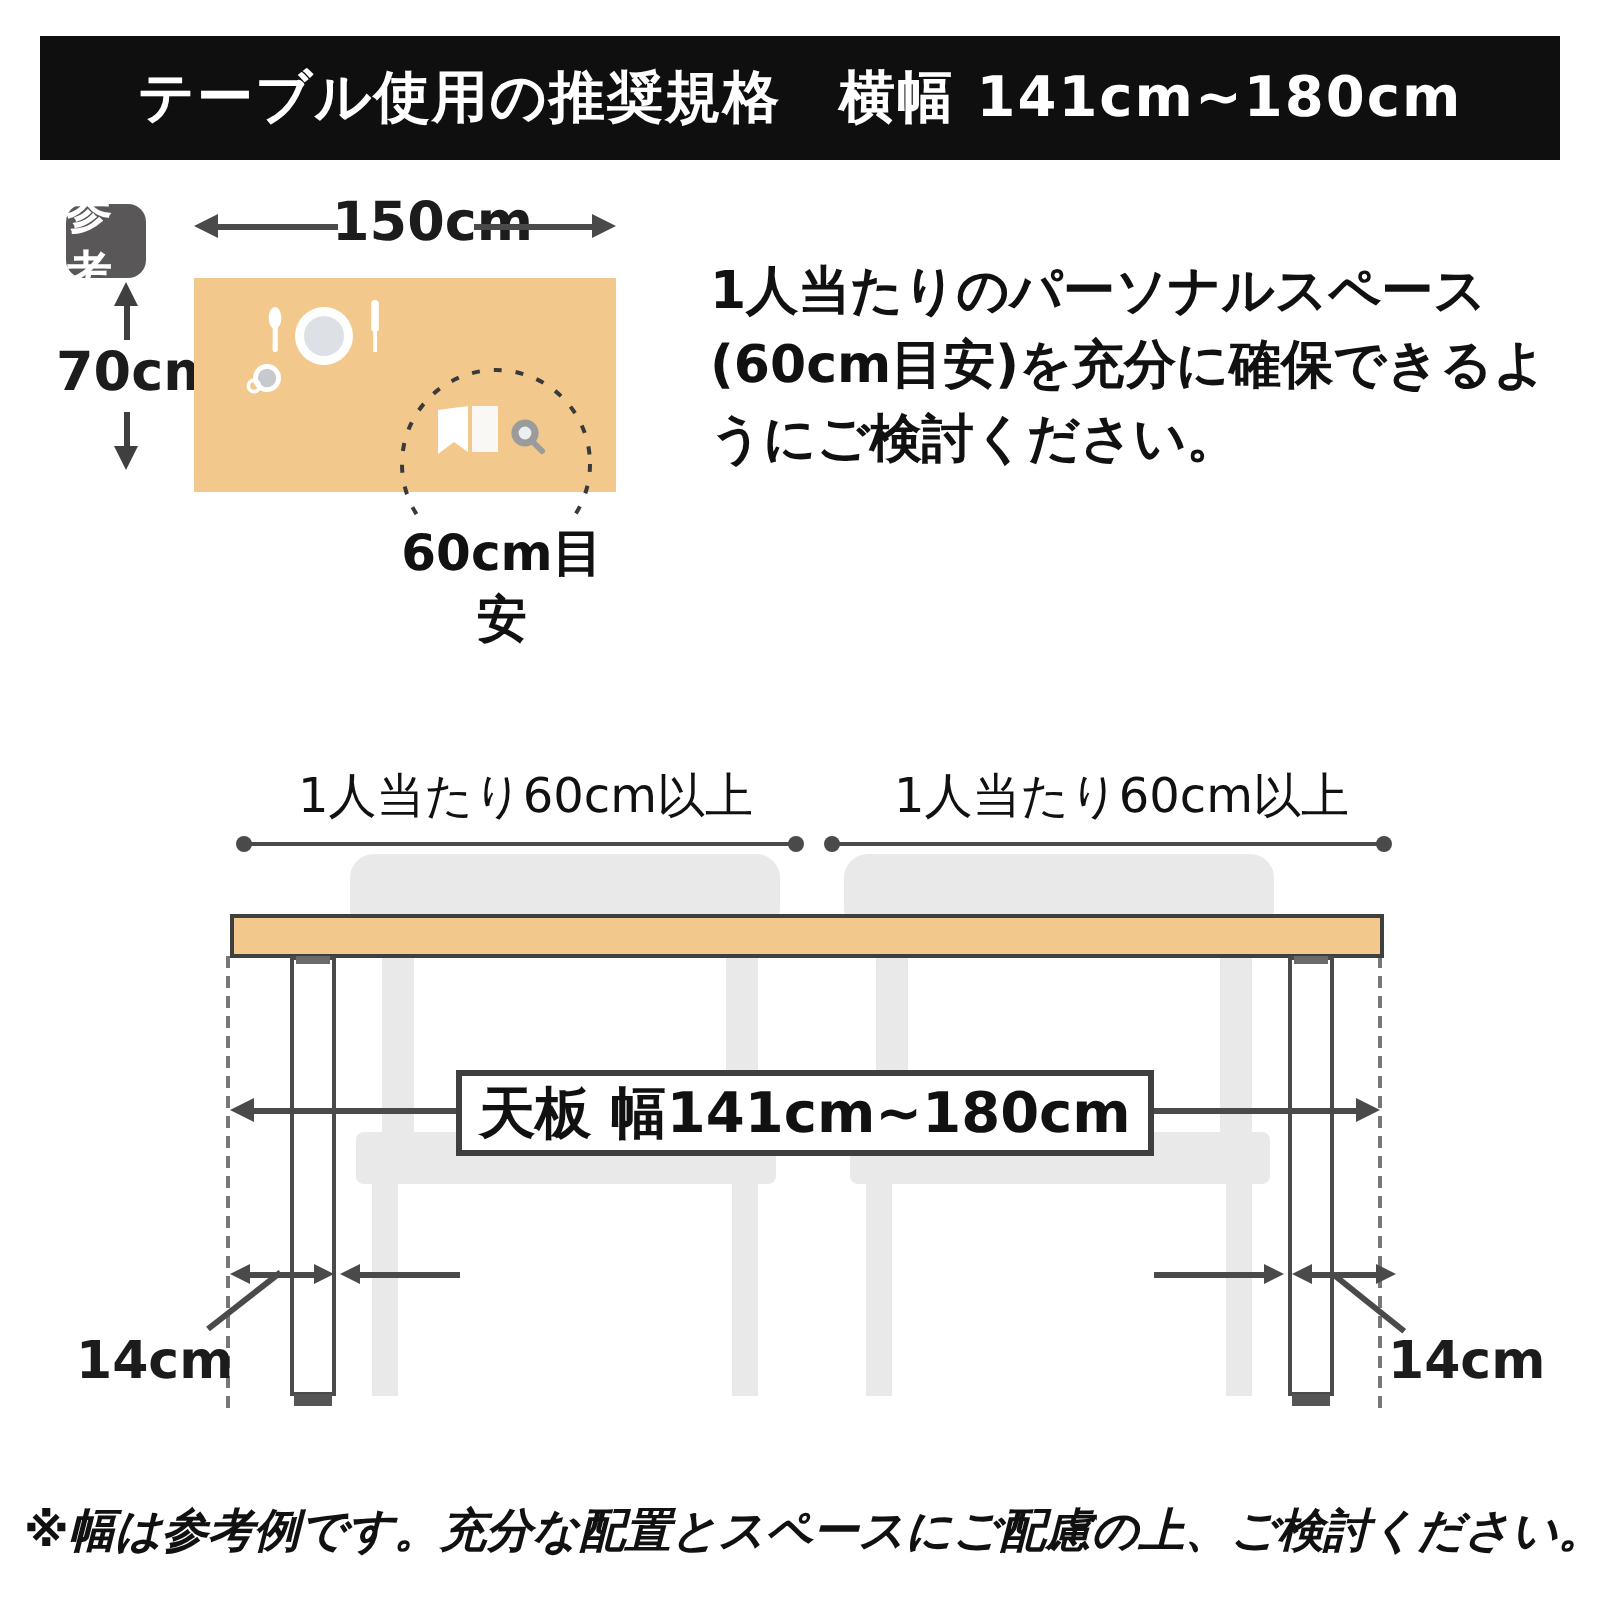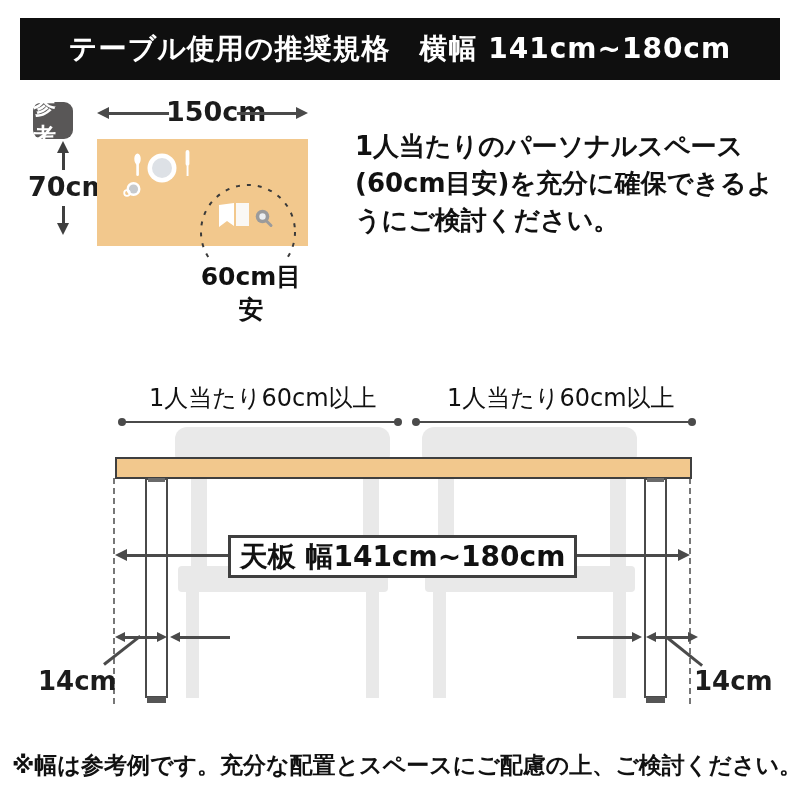--- a/index.html
+++ b/index.html
@@ -151,15 +151,15 @@
 
   <div class="abs tri tri-ls z4" style="left:646px;top:632px;"></div>
   <div class="abs hshaft z4" style="left:654px;top:635.5px;width:36px;"></div>
   <div class="abs tri tri-rs z4" style="left:688px;top:632px;"></div>
 
   <div class="abs leader z4" style="left:104px;top:663px;width:46px;transform:rotate(-38deg);"></div>
   <div class="abs leader z4" style="left:667px;top:636px;width:45px;transform:rotate(38.7deg);"></div>
   <div class="abs dimtext z4" style="left:38px;top:666px;width:70px;font-size:26px;">14cm</div>
   <div class="abs dimtext z4" style="left:694px;top:666px;width:70px;font-size:26px;">14cm</div>
 
-  <div class="abs note" style="left:12px;top:750px;width:760px;">※幅は参考例です。充分な配置とスペースにご配慮の上、ご検討ください。</div>
+  <div class="abs note" style="left:12px;top:750px;width:760px;font-style:italic;">※幅は参考例です。充分な配置とスペースにご配慮の上、ご検討ください。</div>
 
 </div>
 
 </body></html>

